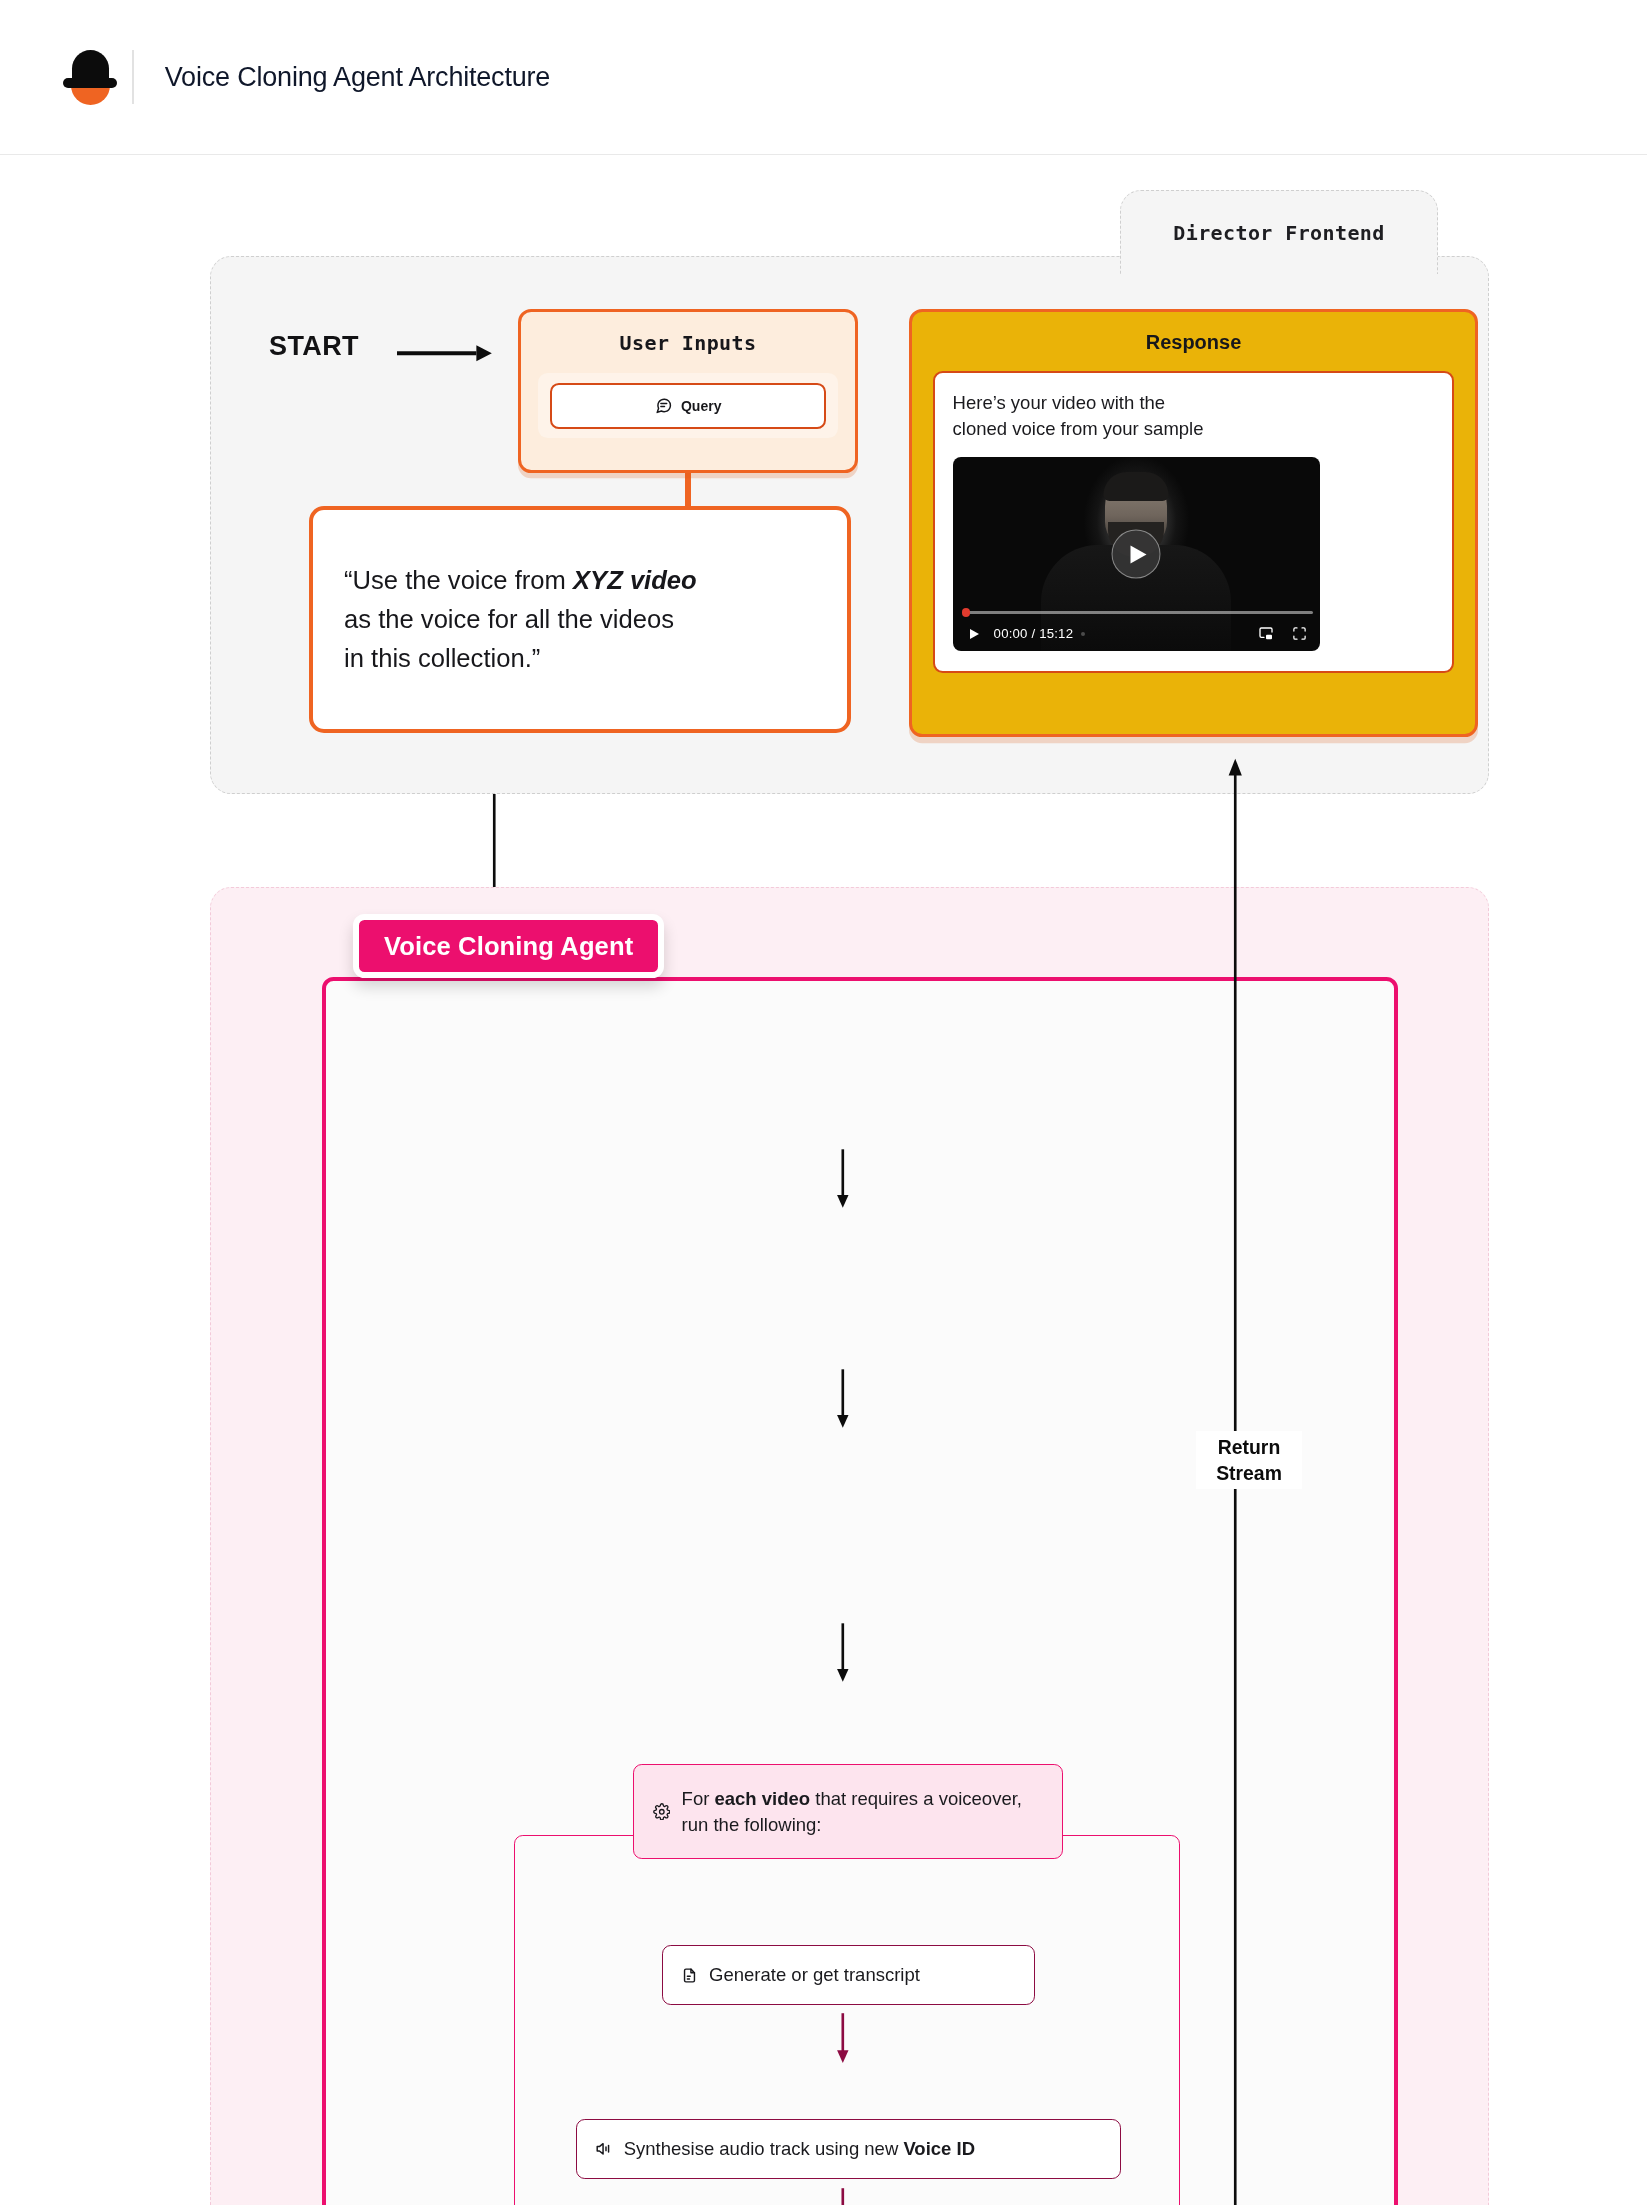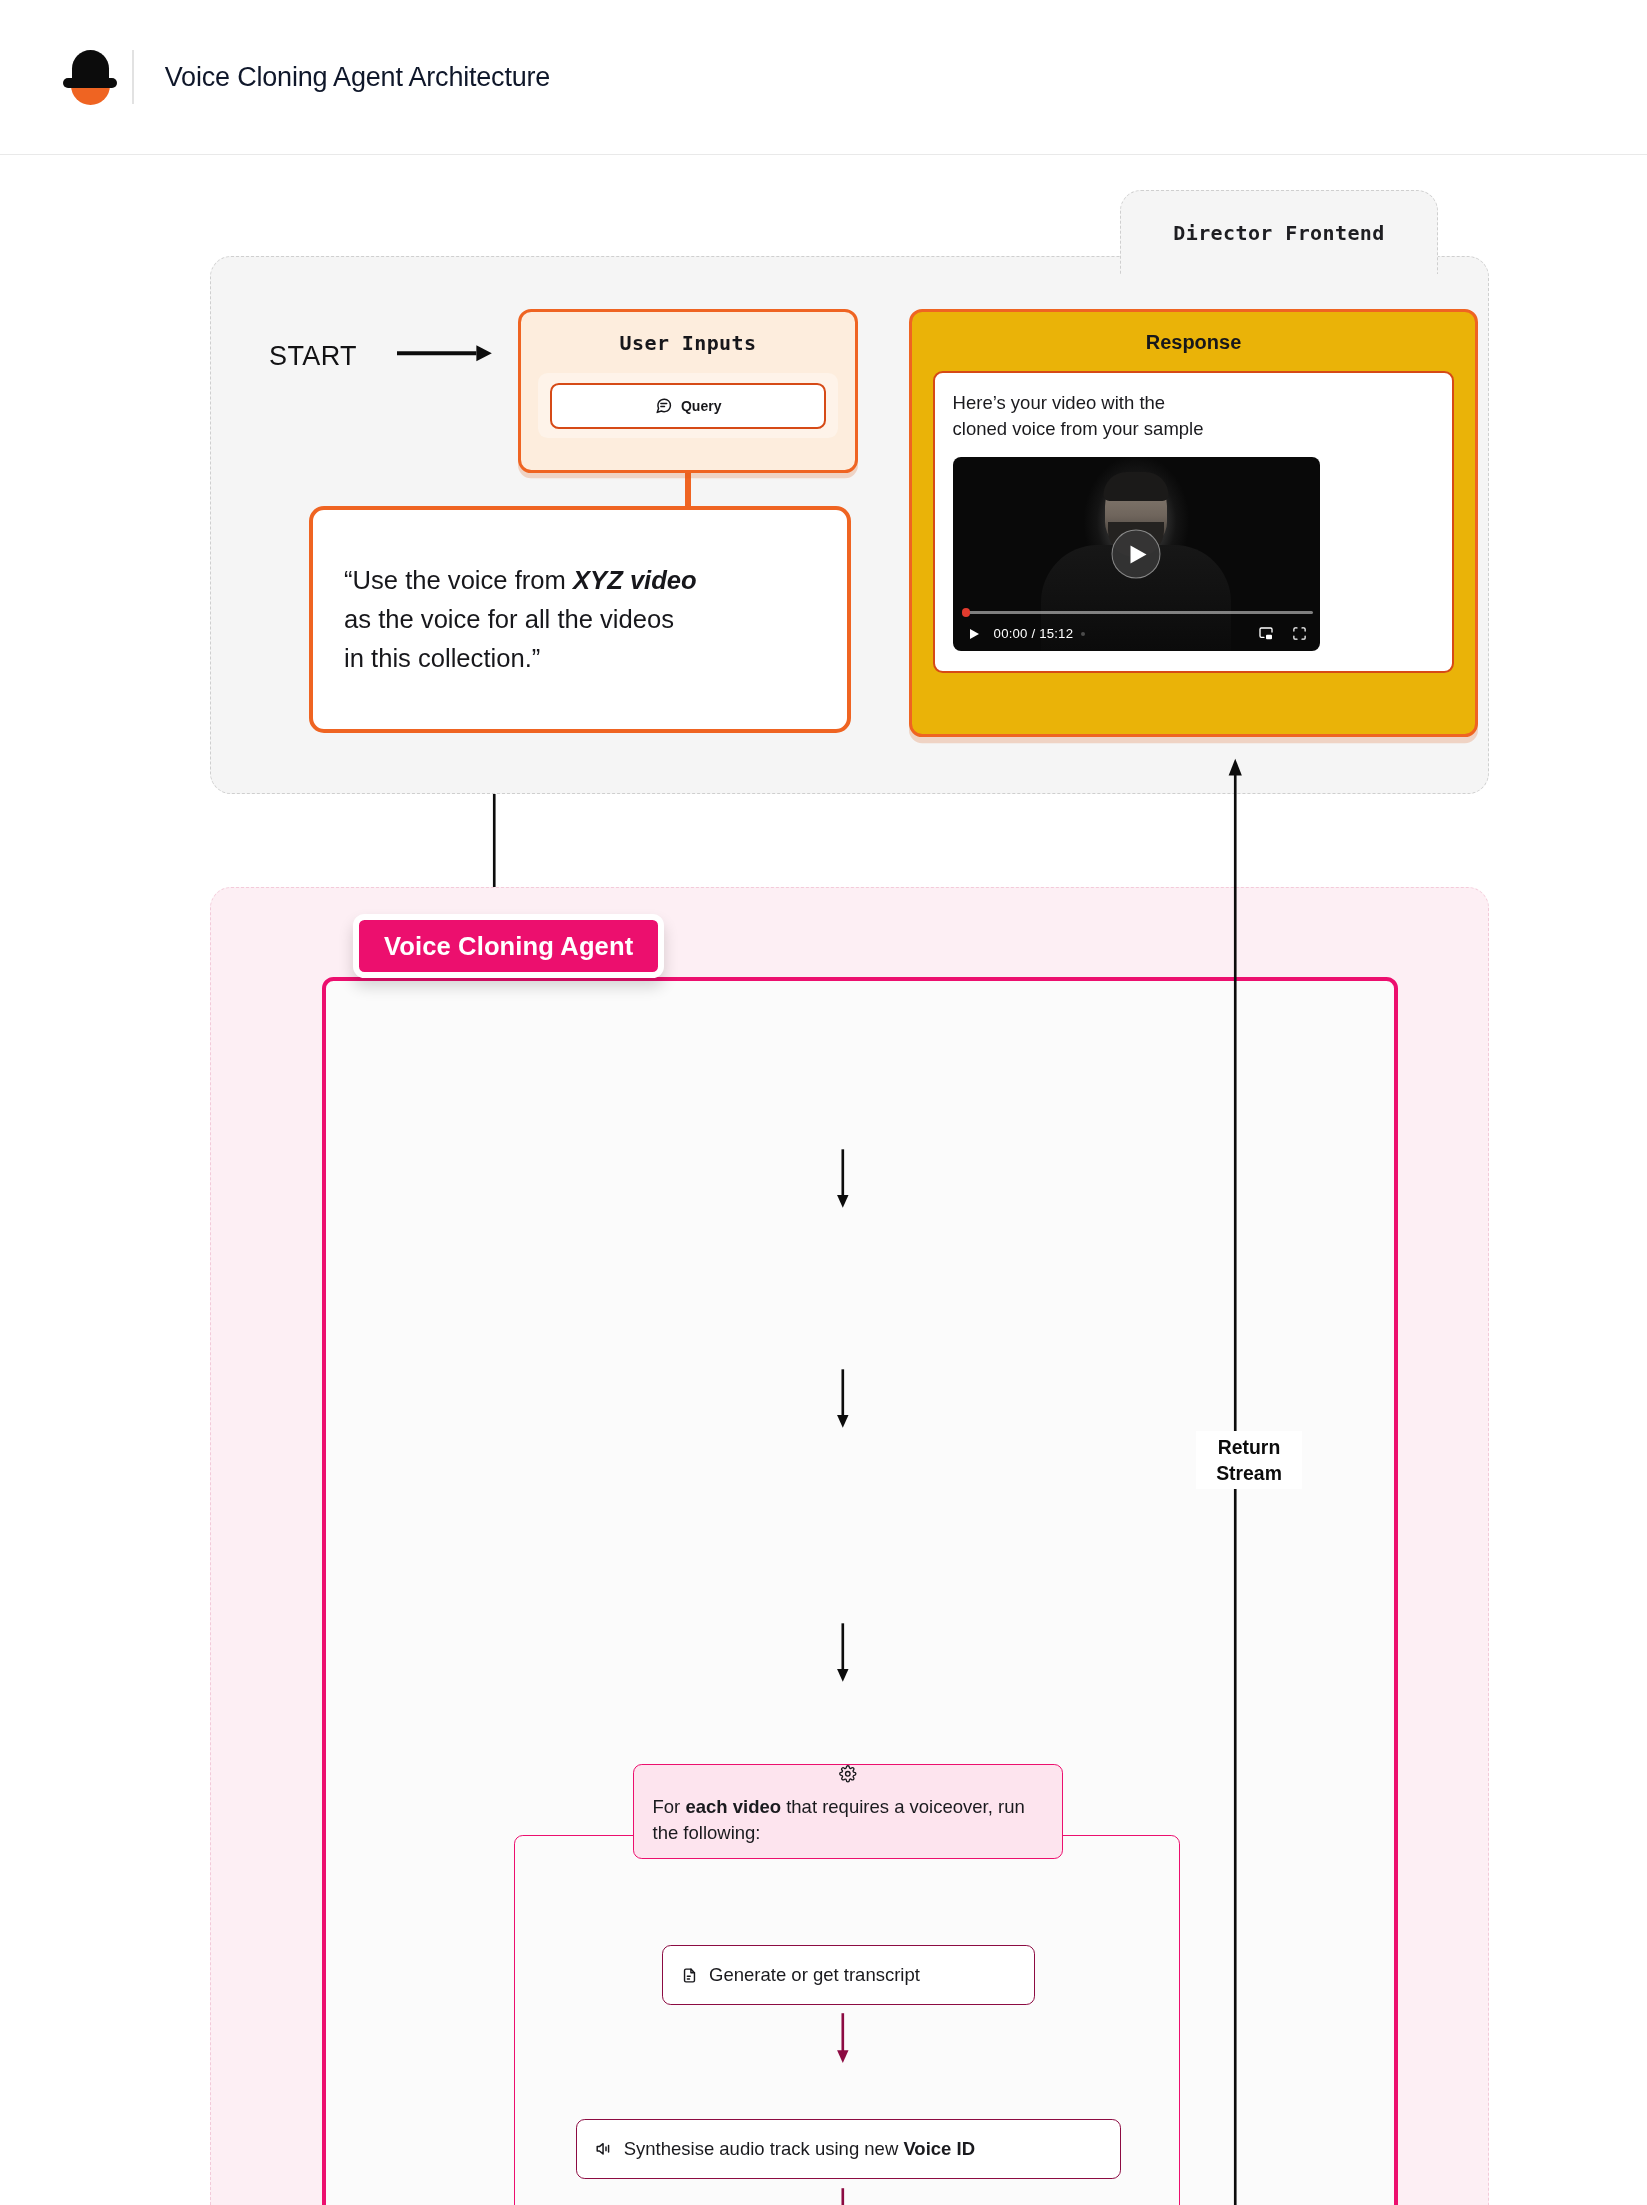--- a/index.html
+++ b/index.html
@@ -70,22 +70,22 @@
     border: 1.3px dashed #cfcfcf;
     border-radius: 21px;
     z-index: 2;
   }
   .frontend-tab-mask {
     position: absolute; left: 1124px; top: 254px;
     width: 311px; height: 6.2px; background: #f5f5f5; z-index: 4;
   }
 
   .start-label {
-    position: absolute; left: 269px; top: 341px;
-    font-size: 27px; font-weight: 400; color: #121214;
+    position: absolute; left: 269px; top: 331px;
+    font-size: 27px; font-weight: 700; color: #121214;
     letter-spacing: 0.4px; z-index: 5;
   }
   .start-arrow {
     position: absolute; left: 397px; top: 340px; z-index: 5;
   }
 
   
   .user-inputs {
     position: absolute; left: 518px; top: 309px;
     width: 340px; height: 164px;
@@ -498,21 +498,21 @@
 </div>
 <div class="arrow-v" style="left:834px; top:1623px;">
   <svg width="17.6" height="60" viewBox="0 0 40 135">
       <line x1="20" y1="0" x2="20" y2="112" stroke="#0c0c0c" stroke-width="6"></line>
       <polygon points="7,104 20,133 33,104" fill="#0c0c0c"></polygon>
     </svg>
 </div>
 
 <div class="step-label" style="left:0; top:1729px;">4. Synthesise</div>
 <div class="loop-box"></div>
-<div class="step-box" style="left:633px; top:1764px; width:430px; height:95px; z-index:4;flex-direction:column;">
+<div class="step-box" style="left:633px; top:1764px; width:430px; height:95px; z-index:4;">
   <span class="icon">
     <svg width="17.6" height="17.6" viewBox="0 0 24 24" fill="none" stroke="#17171b" stroke-width="1.8" stroke-linecap="round" stroke-linejoin="round">
       <circle cx="12" cy="12" r="3.1"></circle>
       <path d="M19.4 15a1.65 1.65 0 0 0 .33 1.82l.06.06a2 2 0 1 1-2.83 2.83l-.06-.06a1.65 1.65 0 0 0-1.82-.33 1.65 1.65 0 0 0-1 1.51V21a2 2 0 0 1-4 0v-.09A1.65 1.65 0 0 0 9 19.4a1.65 1.65 0 0 0-1.82.33l-.06.06a2 2 0 1 1-2.83-2.83l.06-.06a1.65 1.65 0 0 0 .33-1.82 1.65 1.65 0 0 0-1.51-1H3a2 2 0 0 1 0-4h.09A1.65 1.65 0 0 0 4.6 9a1.65 1.65 0 0 0-.33-1.82l-.06-.06a2 2 0 1 1 2.83-2.83l.06.06A1.65 1.65 0 0 0 9 4.6h.08a1.65 1.65 0 0 0 1-1.51V3a2 2 0 1 1 4 0v.09a1.65 1.65 0 0 0 1 1.51 1.65 1.65 0 0 0 1.82-.33l.06-.06a2 2 0 1 1 2.83 2.83l-.06.06A1.65 1.65 0 0 0 19.4 9v.08a1.65 1.65 0 0 0 1.51 1H21a2 2 0 1 1 0 4h-.09a1.65 1.65 0 0 0-1.51 1z"></path>
     </svg>
   </span>
   <span><span>For </span><b>each video</b><span> that requires a voiceover, run the following:</span></span>
 </div>
 
 <div class="sub-label" style="left:0; top:1910px;">4.1. Fetch Script</div>

